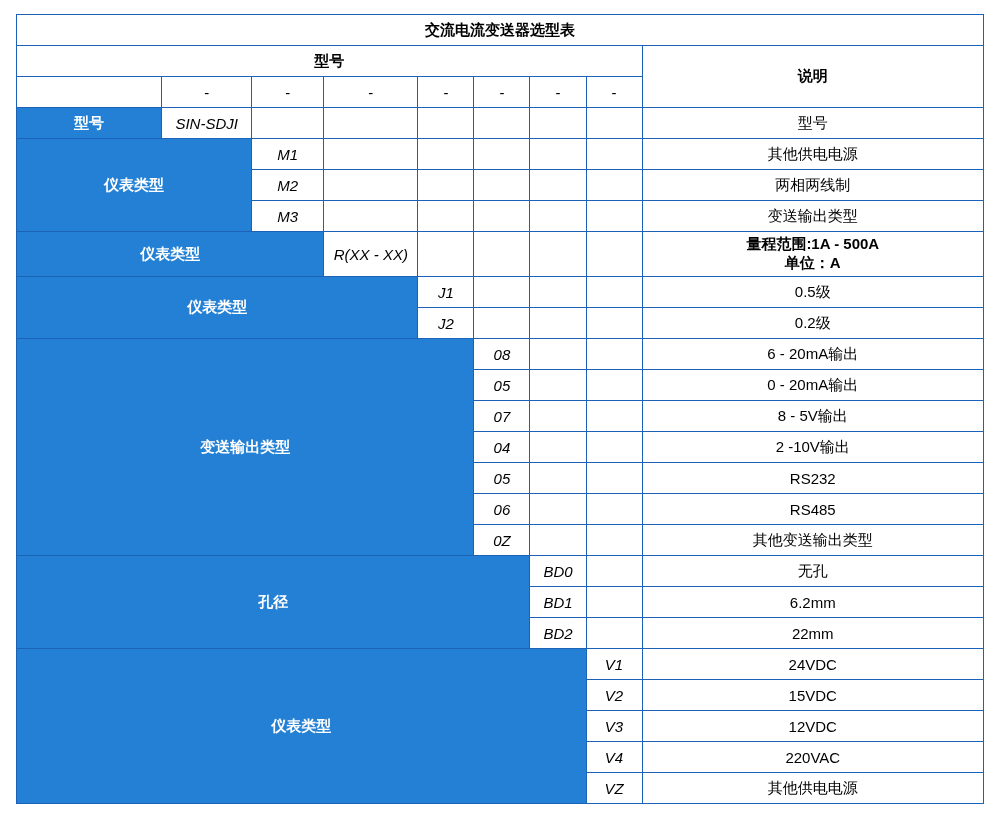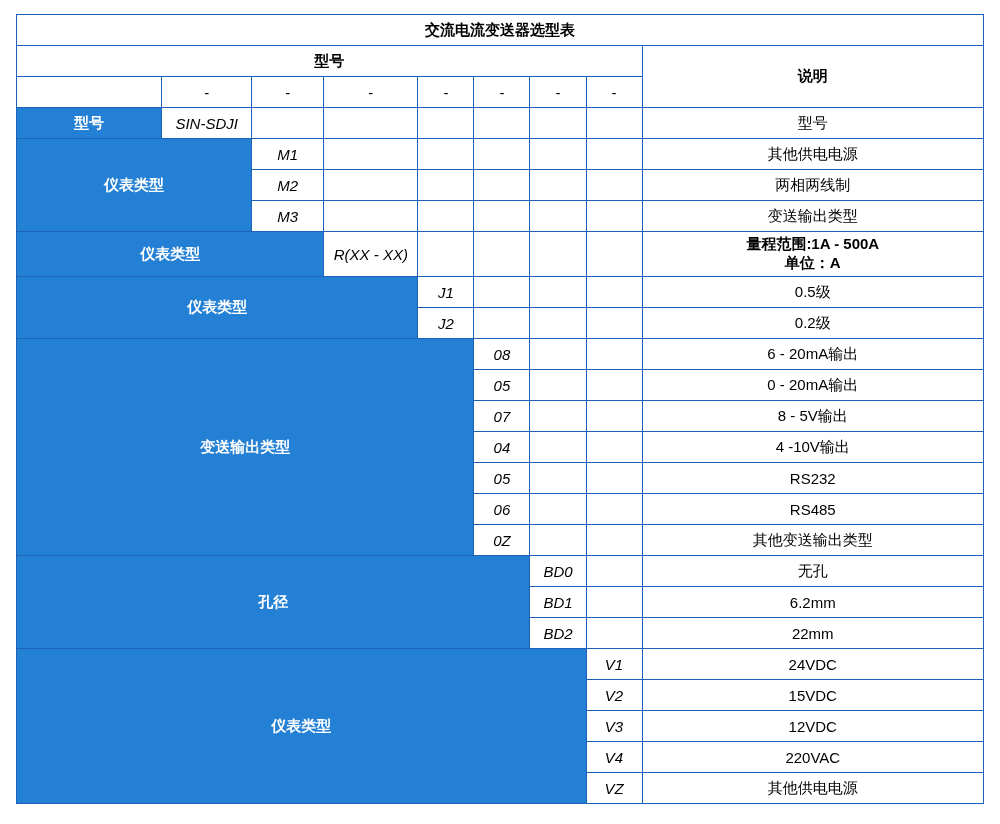--- a/index.html
+++ b/index.html
@@ -192,21 +192,21 @@
       <tr>
         <td class="code">07</td>
         <td></td>
         <td></td>
         <td class="desc">8 - 5V输出</td>
       </tr>
       <tr>
         <td class="code">04</td>
         <td></td>
         <td></td>
-        <td class="desc">4 -10V输出</td>
+        <td class="desc">2 -10V输出</td>
       </tr>
       <tr>
         <td class="code">05</td>
         <td></td>
         <td></td>
         <td class="desc">RS232</td>
       </tr>
       <tr>
         <td class="code">06</td>
         <td></td>

